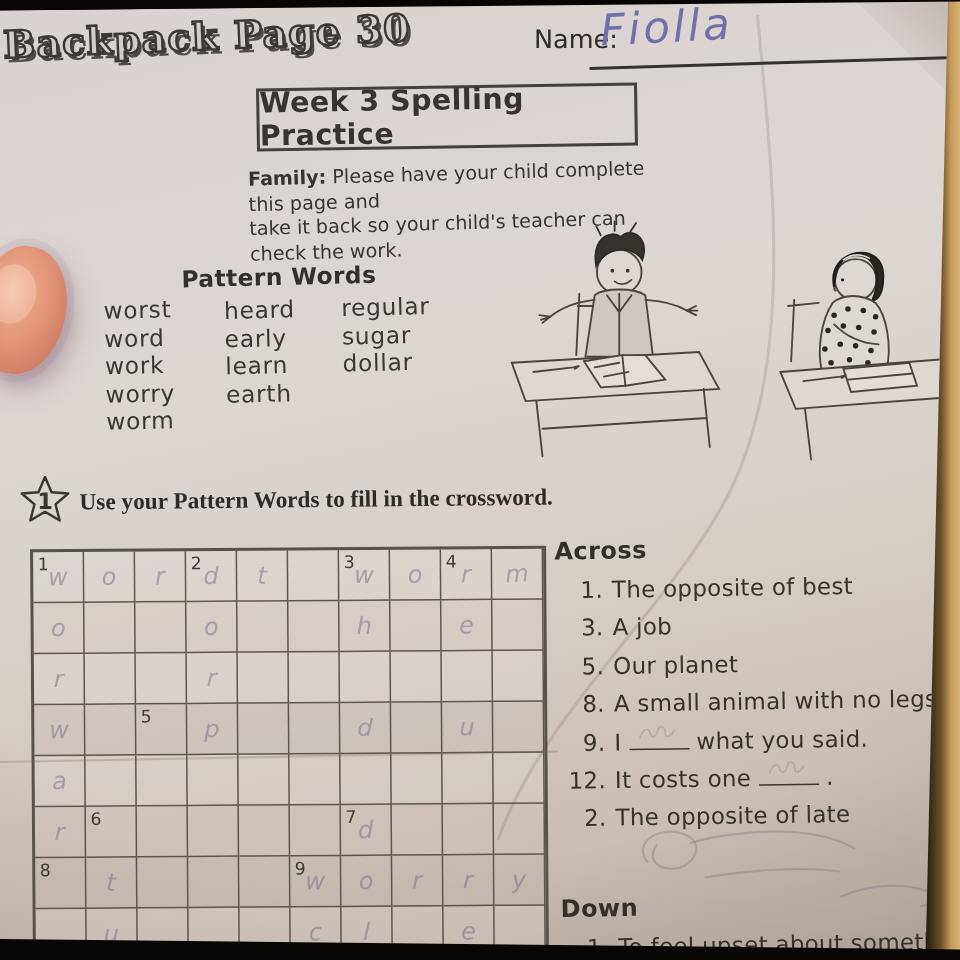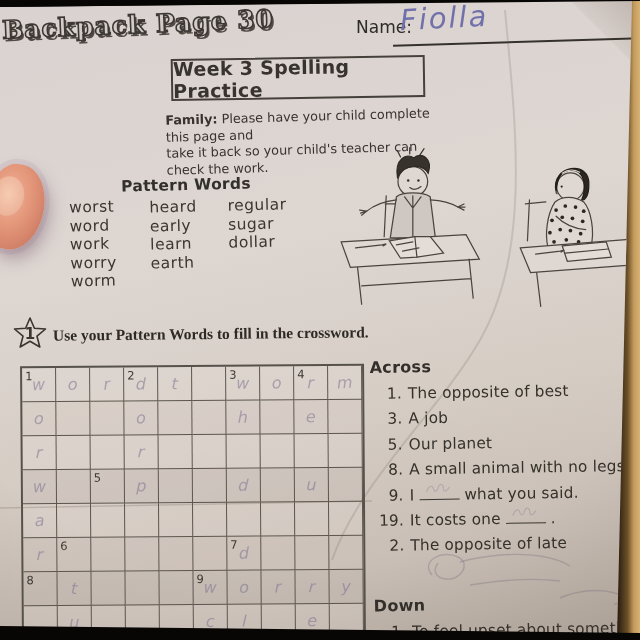--- a/index.html
+++ b/index.html
@@ -370,21 +370,21 @@
           <span class="clue-num">8.</span>
           <span class="clue-text">A small animal with no legs </span>
         </div>
         <div class="clue-row">
           <span class="clue-num">9.</span>
           <span class="clue-text">I<span class="blank"><svg width="30" height="16" viewBox="0 0 30 16">
                 <path d="M3,11 c2,-6 6,-8 7,-3 c1,4 4,2 5,-2 c1,-4 5,-3 5,2 c0,4 4,2 6,-2" stroke="rgba(120,110,135,0.6)" stroke-width="1.1" fill="none"></path>
               </svg></span>what you said.</span>
         </div>
         <div class="clue-row">
-          <span class="clue-num">19.</span>
+          <span class="clue-num">12.</span>
           <span class="clue-text">It costs one<span class="blank"><svg width="30" height="16" viewBox="0 0 30 16">
                 <path d="M3,11 c2,-6 6,-8 7,-3 c1,4 4,2 5,-2 c1,-4 5,-3 5,2 c0,4 4,2 6,-2" stroke="rgba(120,110,135,0.6)" stroke-width="1.1" fill="none"></path>
               </svg></span>.</span>
         </div>
         <div class="clue-row">
           <span class="clue-num">2.</span>
           <span class="clue-text">The opposite of late </span>
         </div>
       </div>
   </div>

